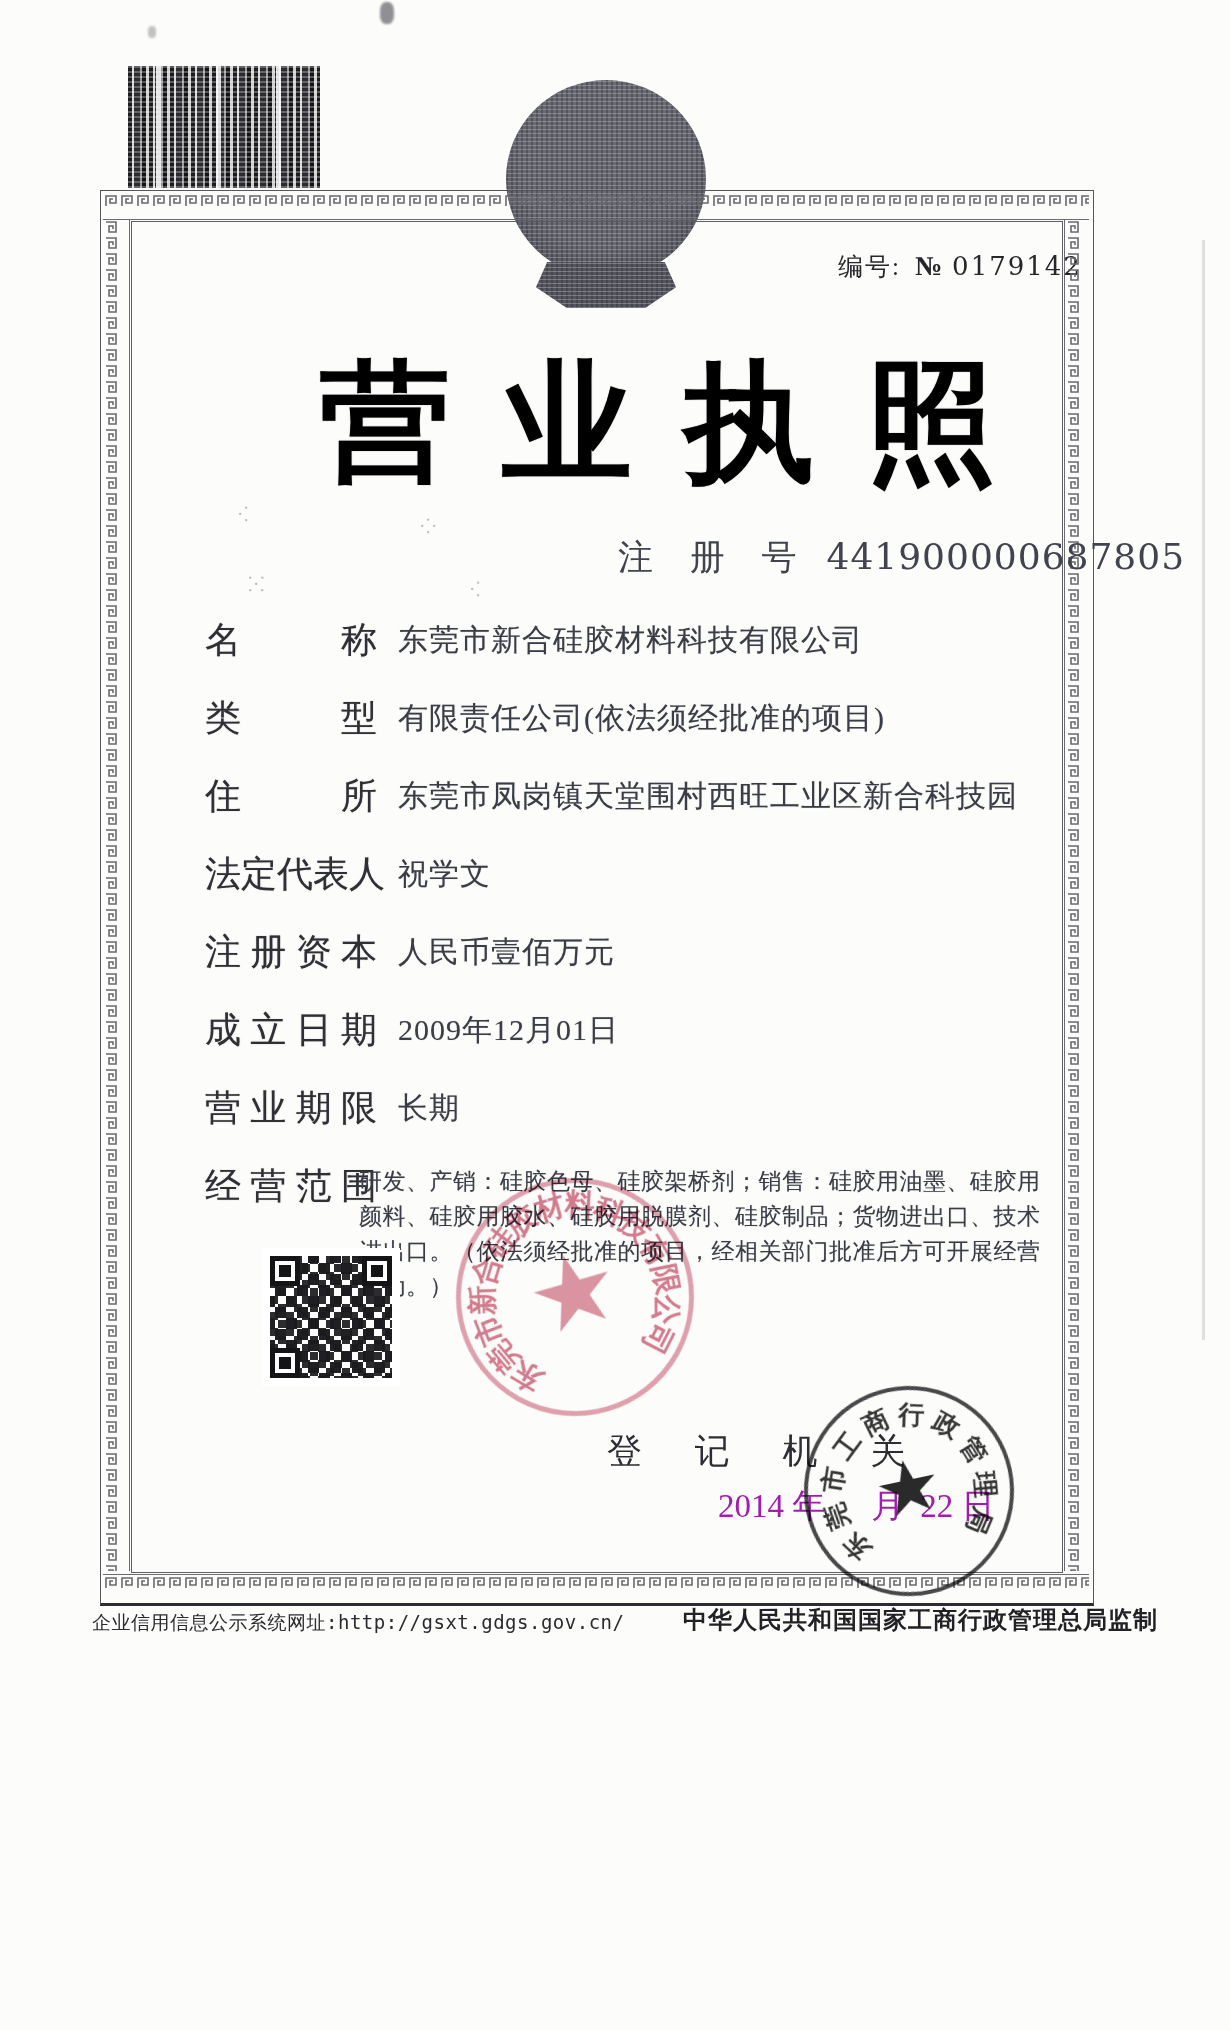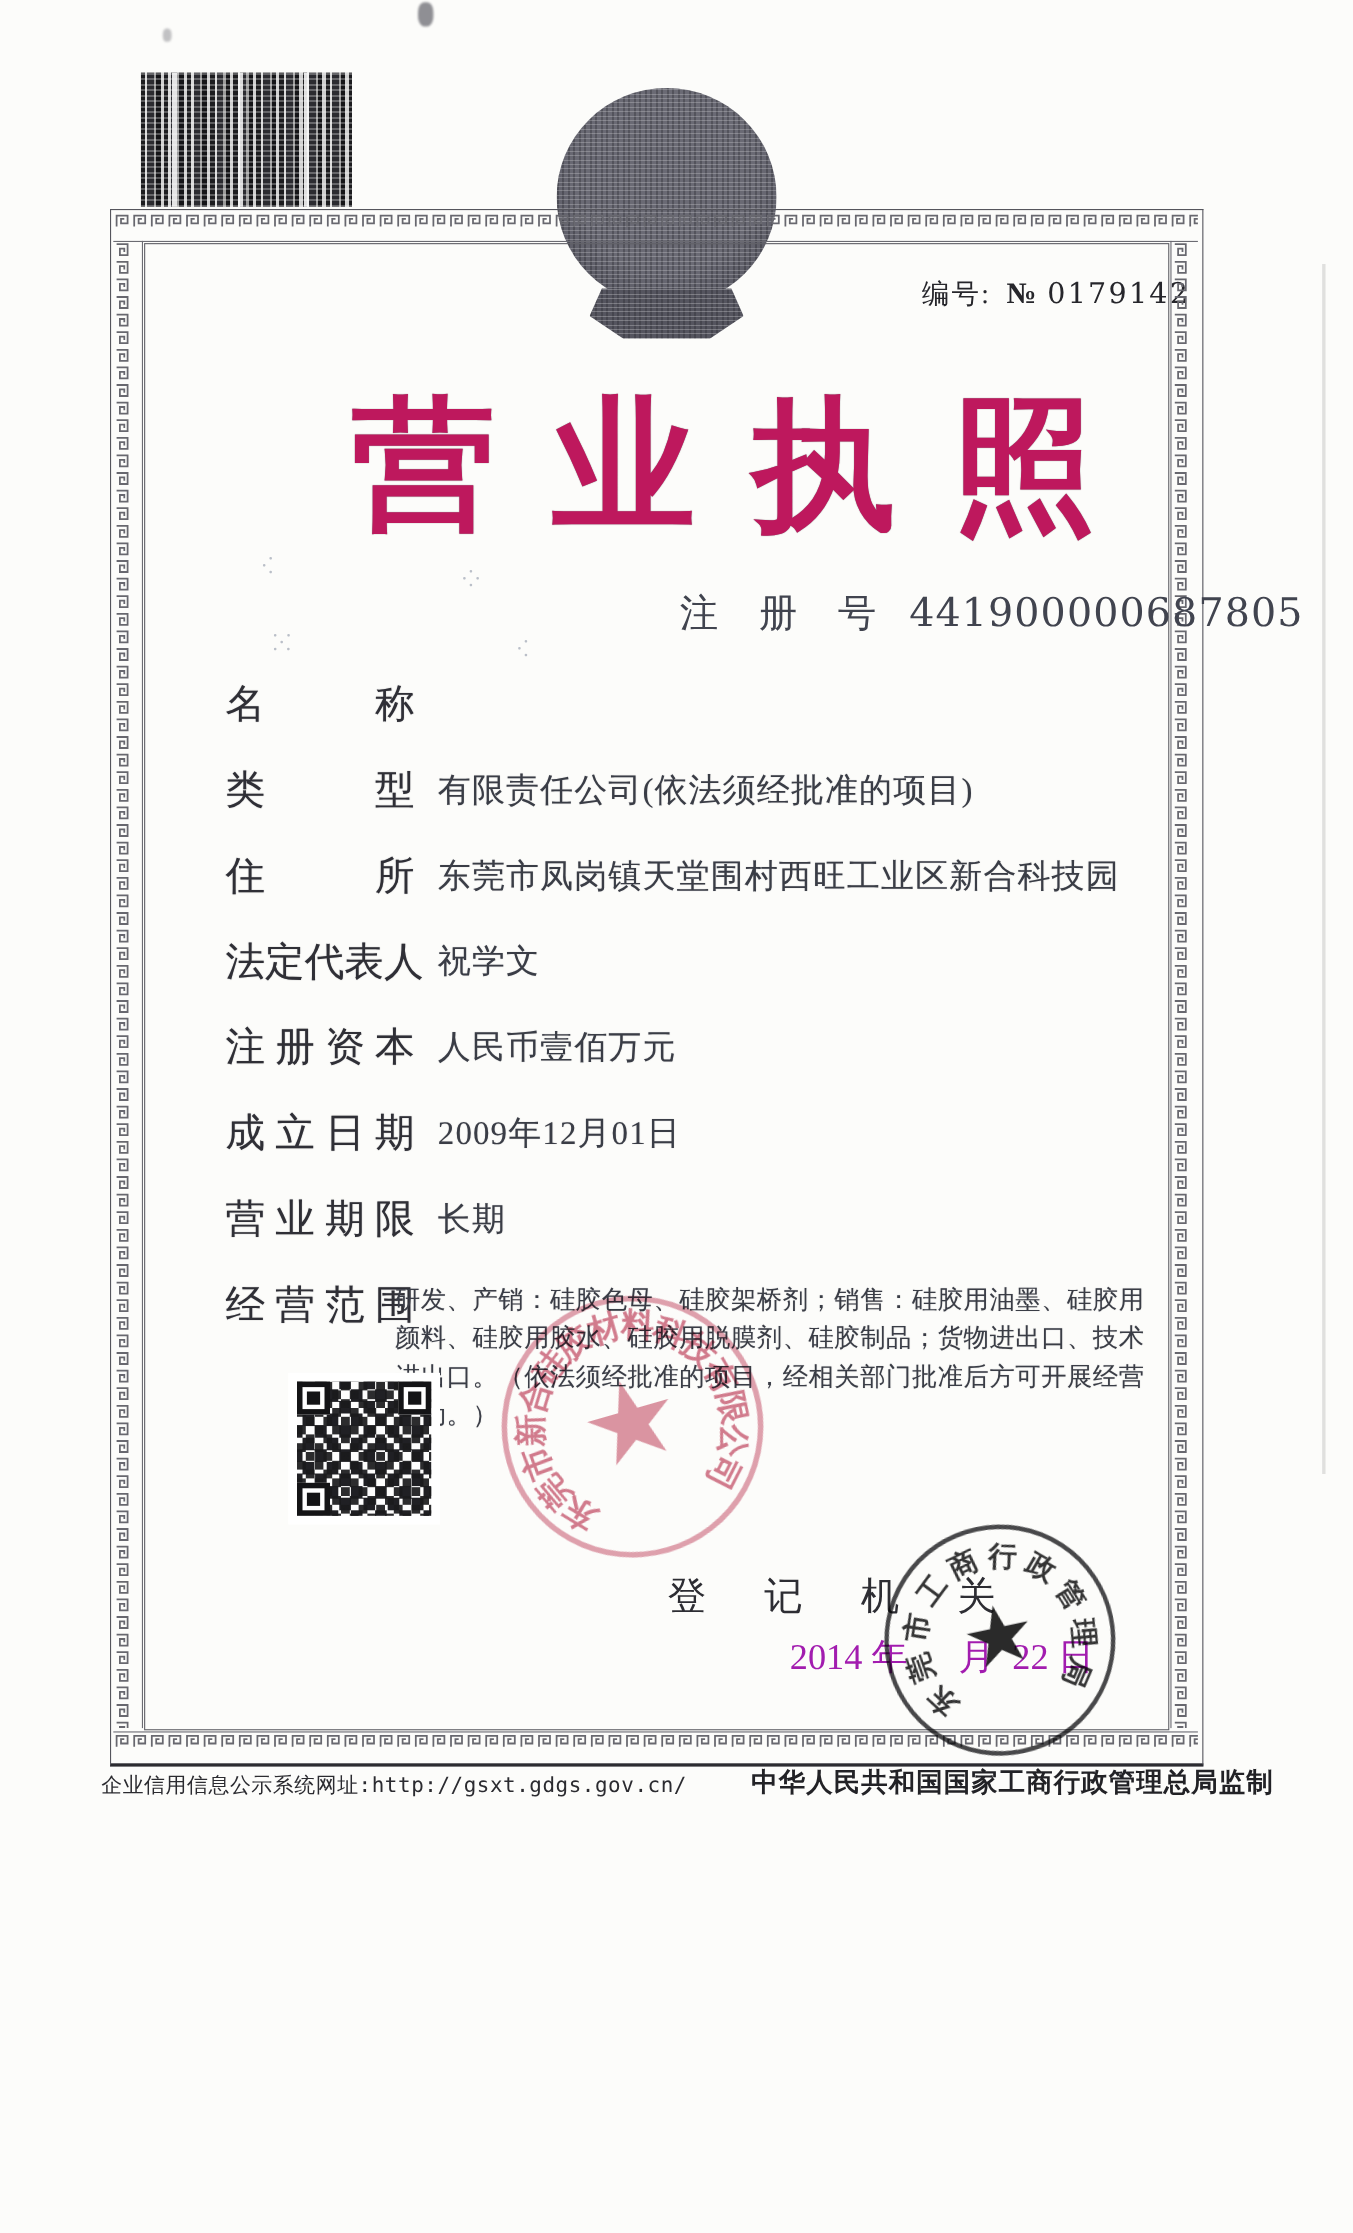--- a/index.html
+++ b/index.html
@@ -38,21 +38,21 @@
   .strip svg{flex:0 0 auto;}
   .strip.top{left:2px;top:2px;width:986px;height:26px;border-bottom:1px solid #6b6b72;}
   .strip.bottom{left:2px;bottom:2px;width:986px;height:26px;border-top:1px solid #6b6b72;}
   .strip.left{top:28px;left:2px;width:26px;height:1352px;flex-direction:column;border-right:1px solid #6b6b72;}
   .strip.right{top:28px;right:2px;width:26px;height:1352px;flex-direction:column;border-left:1px solid #6b6b72;}
   .strip.left svg,.strip.right svg{transform:rotate(90deg);}
   .inner-line{position:absolute;inset:30px;border:1px solid #5f5f66;}
   
   .title{position:absolute;left:100px;top:336px;width:1128px;margin:0;text-align:center;
          font-size:130px;font-weight:700;letter-spacing:52px;padding-left:40px;box-sizing:border-box;
-         color:#be185d;text-shadow:0 0 1px rgba(20,20,25,.6);white-space:nowrap;}
+         color:#000000;text-shadow:0 0 1px rgba(20,20,25,.6);white-space:nowrap;}
   
   .regno{position:absolute;left:618px;top:534px;font-size:35px;color:#41444f;white-space:nowrap;}
   .regno .lbl{letter-spacing:14px;margin-right:16px;}
   .regno .val{font-family:"DejaVu Serif",serif;font-size:36px;letter-spacing:1px;}
   
   .fields{position:absolute;left:205px;top:616px;width:850px;}
   .row{display:flex;align-items:flex-start;margin-bottom:29px;min-height:38px;}
   .flabel{width:172px;flex:0 0 172px;font-size:36px;color:#2f2f36;text-shadow:0 0 1px rgba(40,40,48,.5);}
   .justified{display:flex;justify-content:space-between;}
   .fvalue{margin-left:21px;font-size:30px;color:#3a3d46;padding-top:4px;letter-spacing:1px;
@@ -1016,20 +1016,21 @@
   <div class="regno">
     <span class="lbl">注 册 号</span><span class="val">441900000687805</span>
   </div>
 
   <div class="fields">
     <div class="row">
       <div class="flabel justified">
           <span>名</span>
           <span>称</span>
         </div>
+      <div class="fvalue">东莞市新合硅胶材料科技有限公司</div>
     </div>
     <div class="row">
       <div class="flabel justified">
           <span>类</span>
           <span>型</span>
         </div>
       <div class="fvalue">有限责任公司(依法须经批准的项目)</div>
     </div>
     <div class="row">
       <div class="flabel justified">

